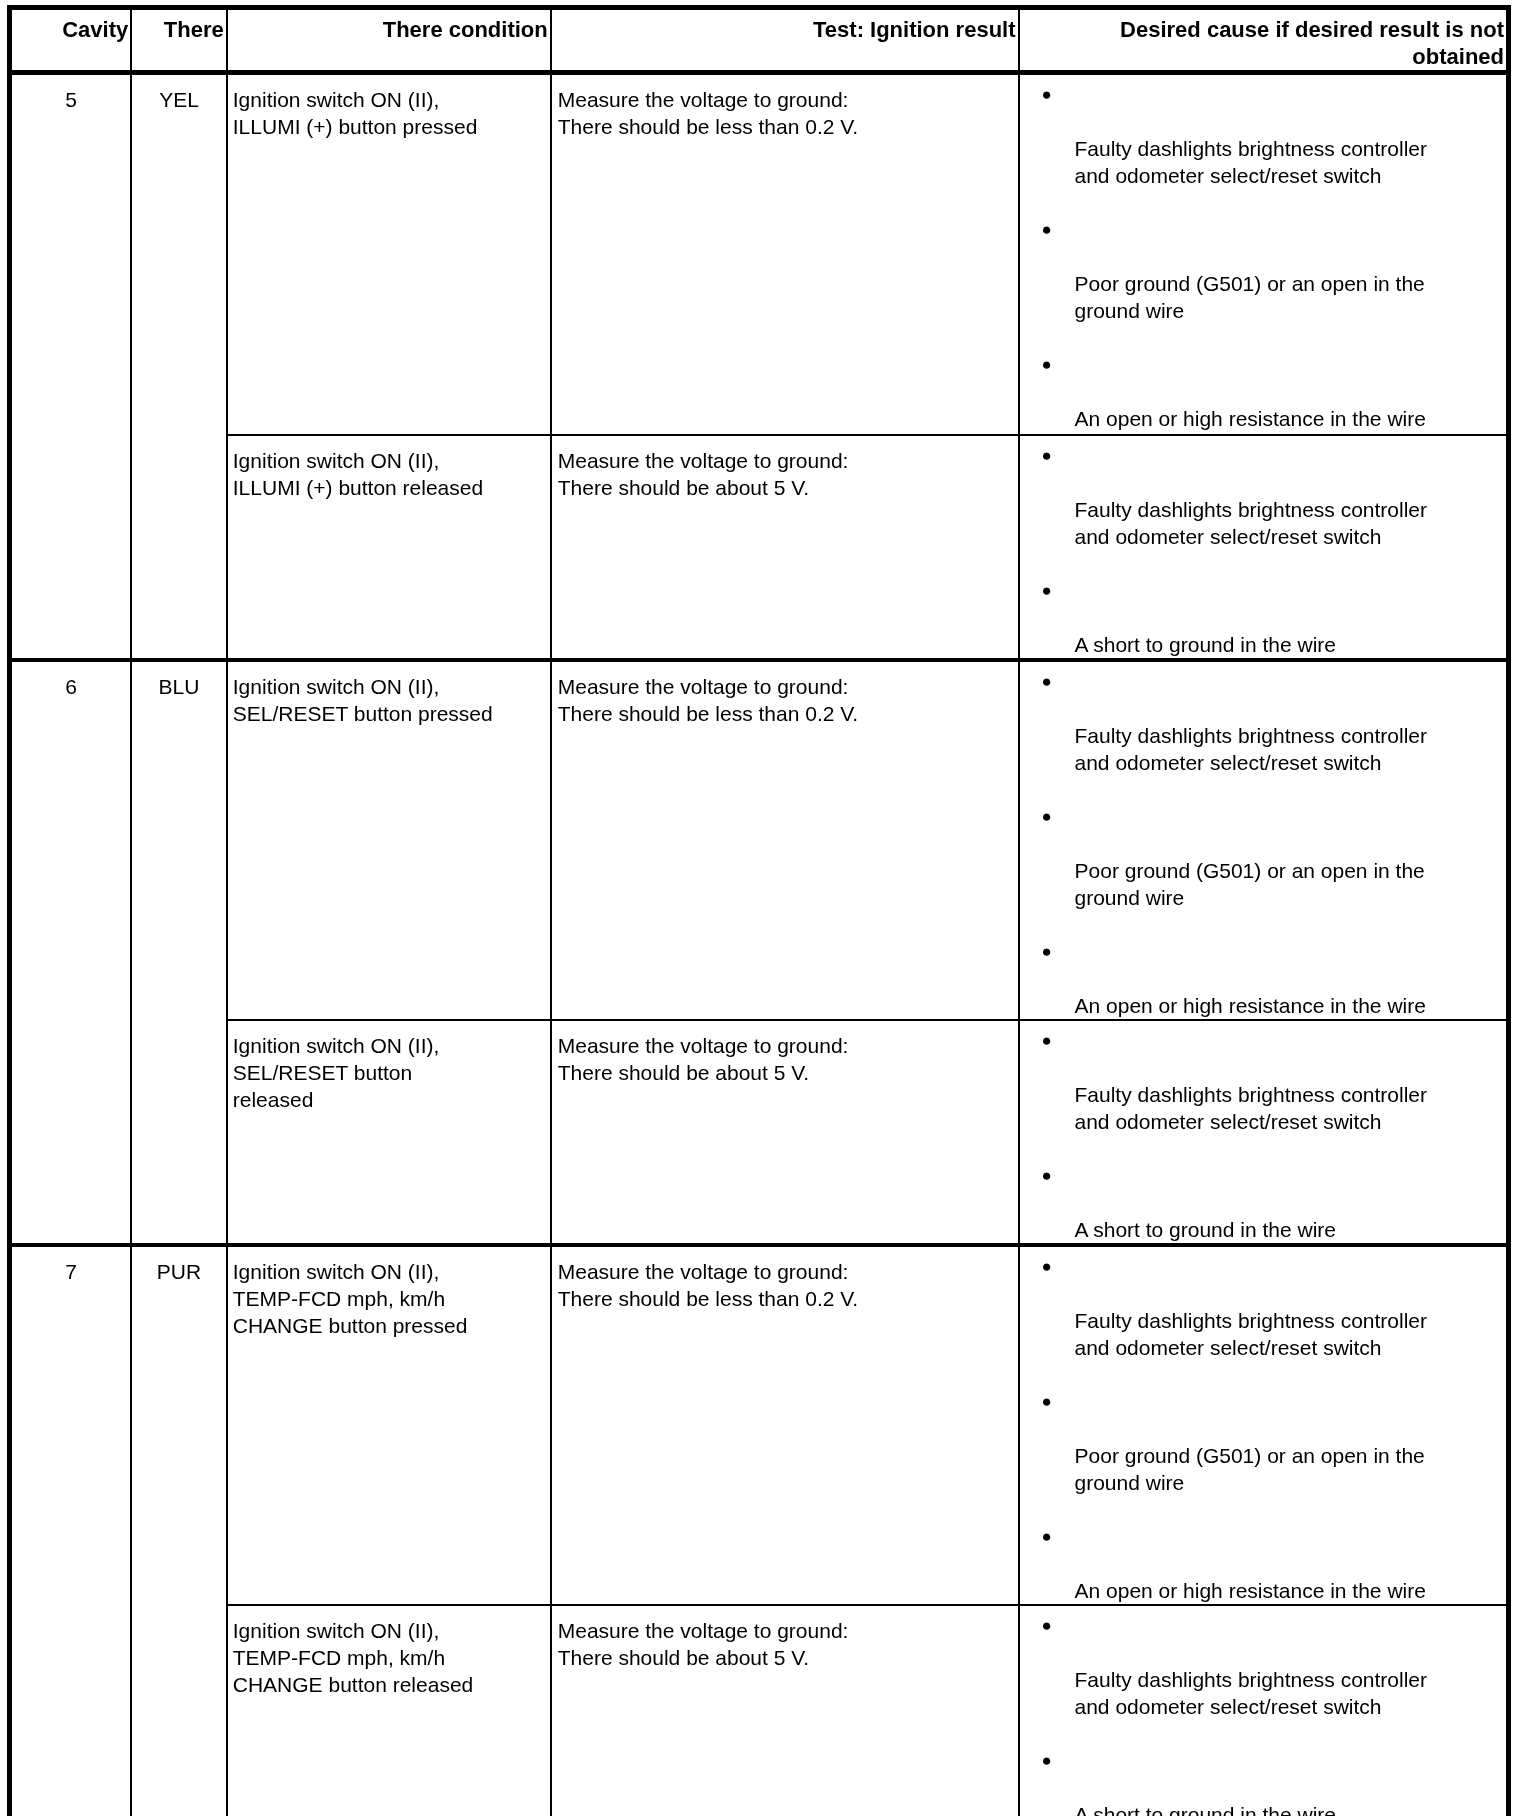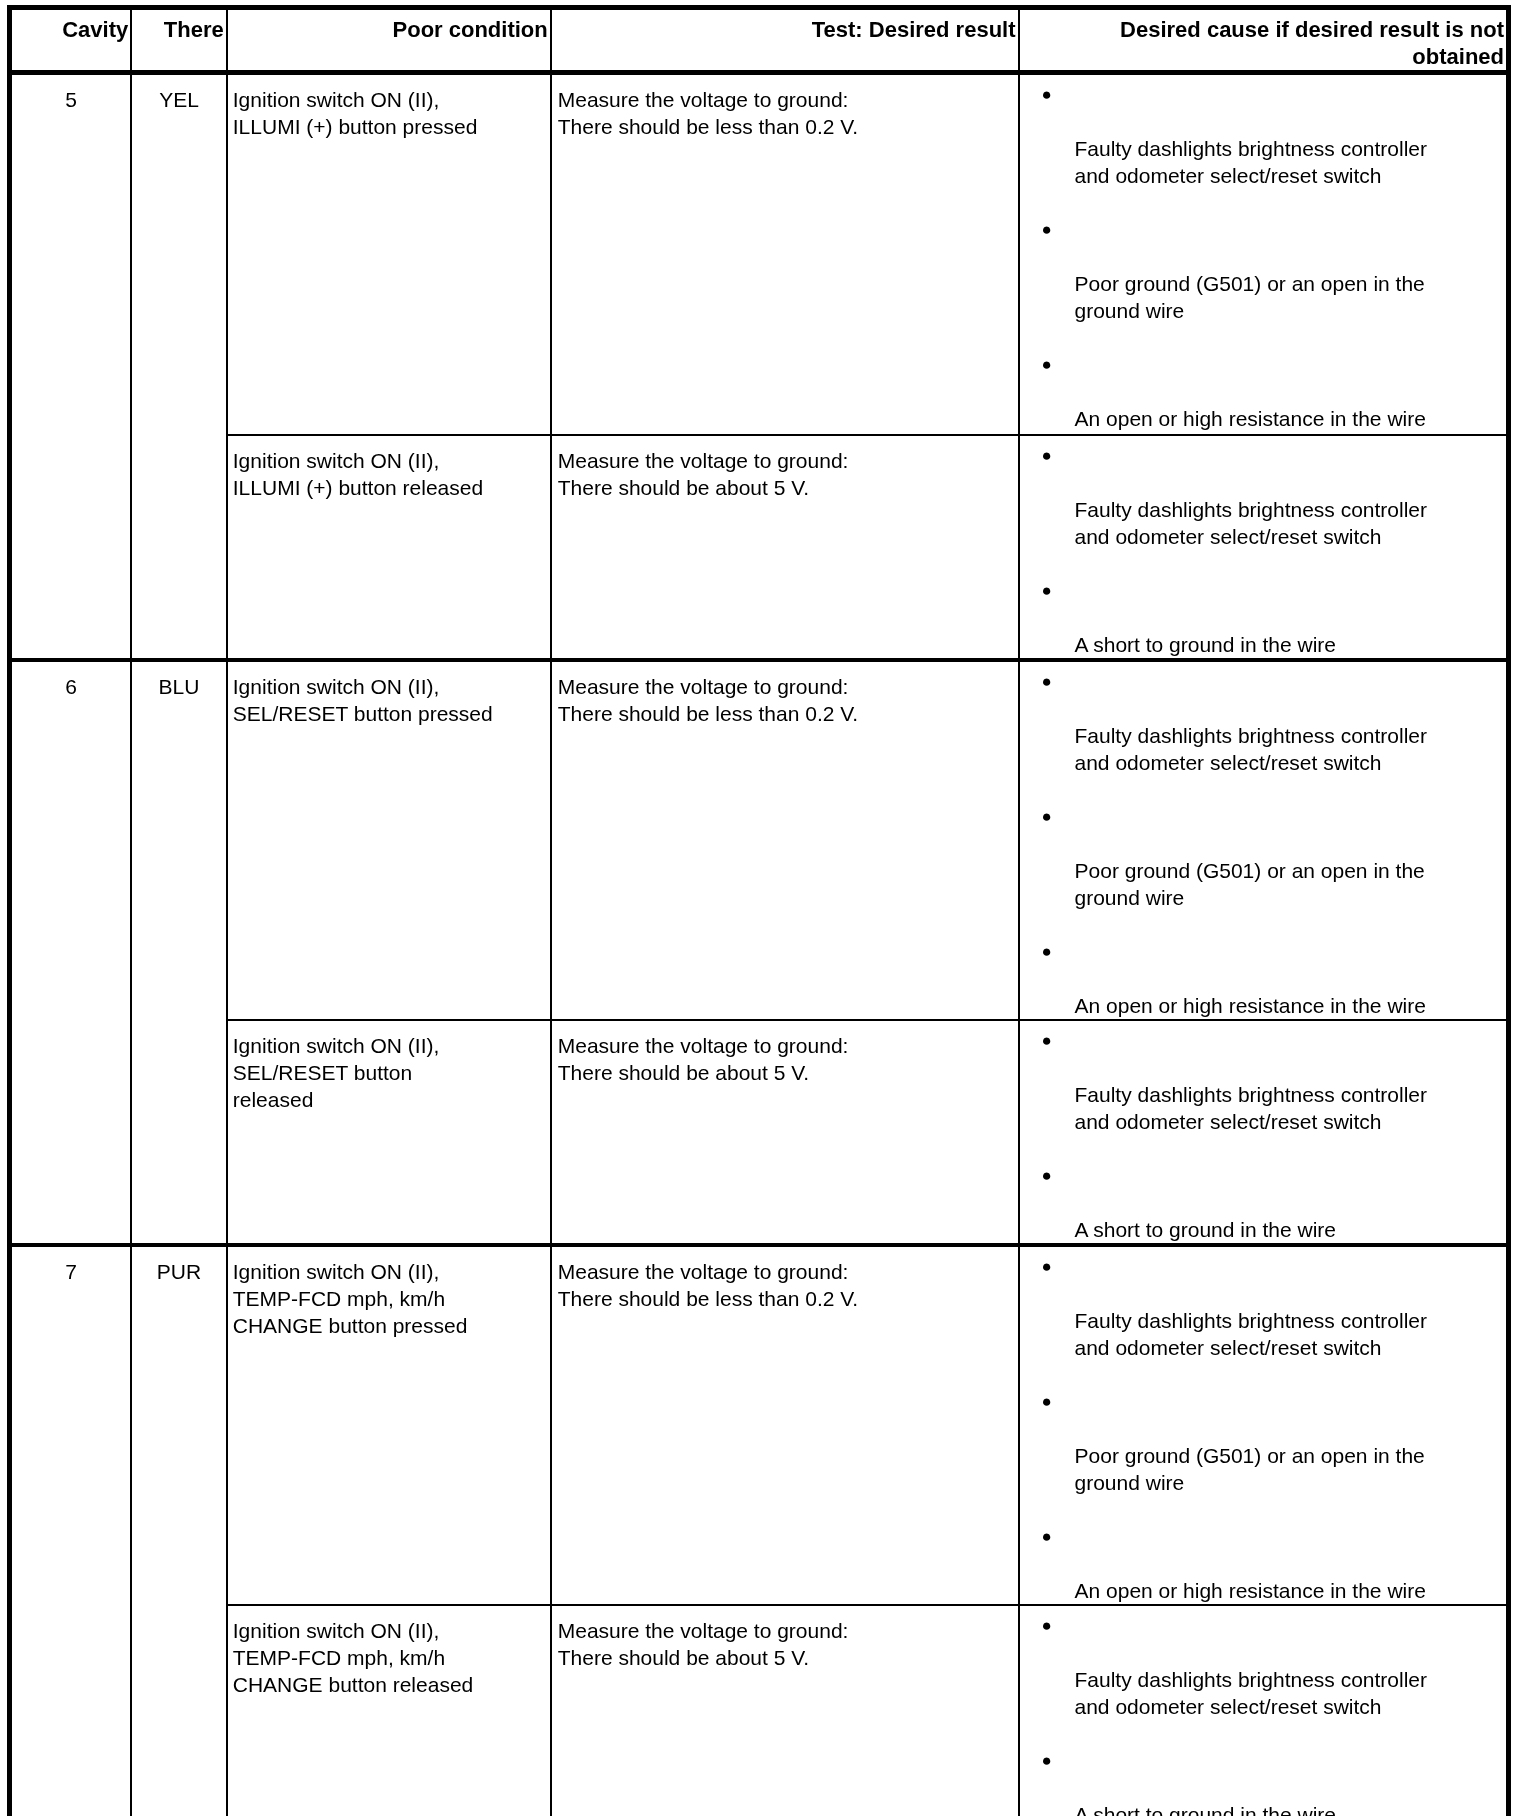--- a/index.html
+++ b/index.html
@@ -79,22 +79,22 @@
       <col style="width:121px">
       <col style="width:95px">
       <col style="width:322px">
       <col style="width:465px">
       <col style="width:487px">
     </colgroup>
     <thead>
       <tr>
         <th>Cavity</th>
         <th>There</th>
-        <th>Poor condition</th>
-        <th>Test: Desired result</th>
+        <th>There condition</th>
+        <th>Test: Ignition result</th>
         <th>Desired cause if desired result is not
 obtained</th>
       </tr>
     </thead>
     <tbody>
         <tr class="group-start" style="height: 362px;">
           <td class="cavity-cell" rowspan="2">5</td>
           <td class="wire-cell" rowspan="2">YEL</td>
           <td class="condition-cell">Ignition switch ON (II),
 ILLUMI (+) button pressed</td>

